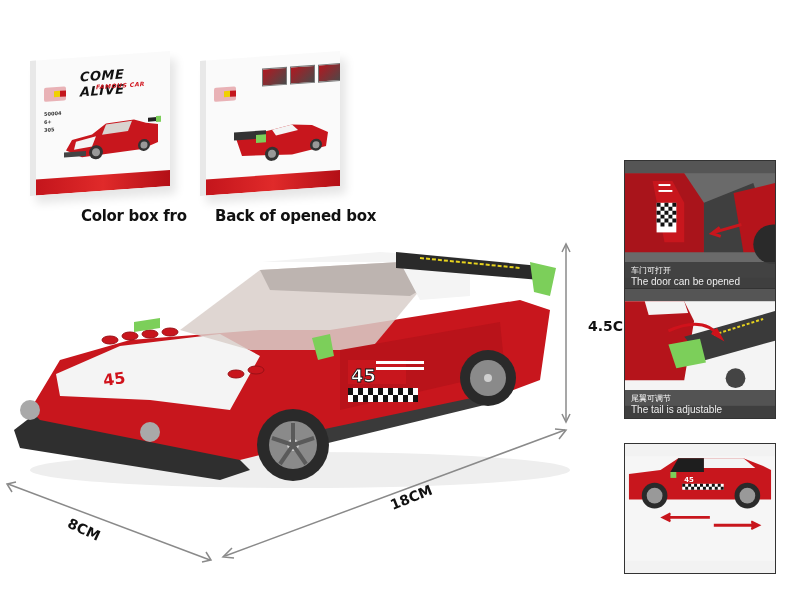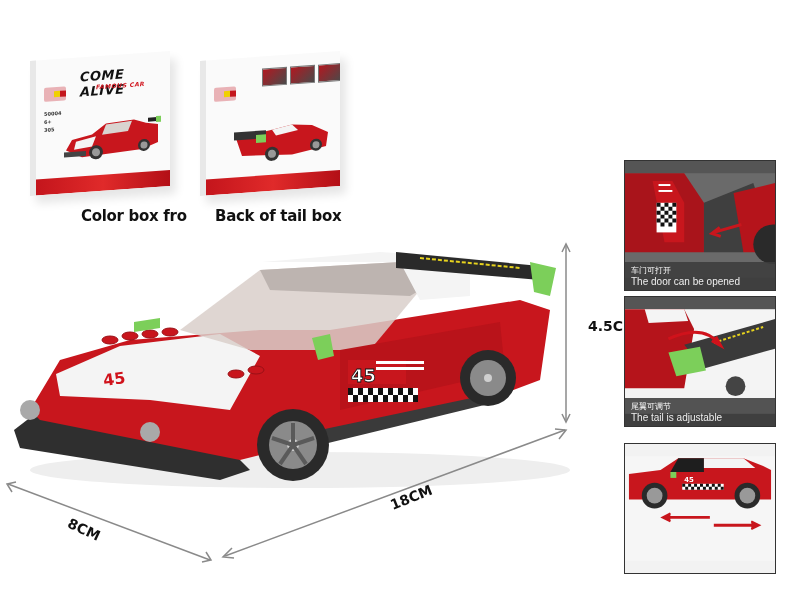--- a/index.html
+++ b/index.html
@@ -37,21 +37,21 @@
   .dim-h { left: 588px; top: 318px; }
   .dim-l { left: 388px; top: 498px; transform: rotate(-22deg); transform-origin: left top; }
   .dim-w { left: 72px; top: 515px; transform: rotate(25deg); transform-origin: left top; }
 
   
   .feature {
     position: absolute; left: 624px; width: 152px; height: 131px;
     border: 1px solid #333; overflow: hidden; background: #555;
   }
   .feat-door  { top: 160px; }
-  .feat-tail  { top: 296px; }
+  .feat-tail  { top: 288px; }
   .feat-wheel { top: 443px; background: #f2f2f2; }
   .feat-img { position: absolute; left: 0; top: 0; width: 100%; height: 100%; }
   .feat-caption {
     position: absolute; left: 0; right: 0; bottom: 0; height: 28px;
     background: rgba(60,60,60,0.88); padding: 3px 6px 0 6px;
   }
   .feat-cn { font-family: "DejaVu Sans", sans-serif; font-size: 8px; color: #fff; line-height: 11px; }
   .feat-en { font-family: "Liberation Sans", sans-serif; font-size: 10px; color: #eee; line-height: 11px; white-space: nowrap; }
 </style>
 </head>
@@ -94,21 +94,21 @@
     <rect x="2" y="14" width="32" height="8" fill="#333"></rect>
     <rect x="24" y="18" width="10" height="8" fill="#7ccf5a"></rect>
     <path d="M40 14 L60 10 L66 16 L44 20 Z" fill="#f4f4f4"></path>
     <circle cx="40" cy="38" r="7" fill="#333"></circle>
       <circle cx="40" cy="38" r="4" fill="#999"></circle>
     <circle cx="84" cy="32" r="6" fill="#333"></circle>
       <circle cx="84" cy="32" r="3.5" fill="#999"></circle>
   </svg>
   <div class="box-strip"></div>
 </div>
-<div class="box-caption cap-back">Back of tail box</div>
+<div class="box-caption cap-back">Back of opened box</div>
 
 <svg class="main-car" viewBox="0 228 600 260">
 
   <ellipse cx="300" cy="470" rx="270" ry="18" fill="#eeeeee"></ellipse>
 
   <path d="M14 430 L40 410 L230 450 L250 470 L220 480 L20 448 Z" fill="#2f2f2f"></path>
 
   <path d="M30 410 L60 360 L130 340 L260 330 L330 330 L520 300 L550 310 L540 380 L500 395 L320 440 L240 460 L40 420 Z" fill="#c8161d"></path>
 
   <path d="M56 374 L120 346 L220 334 L260 356 L230 410 L150 400 L60 396 Z" fill="#f4f4f4"></path>

